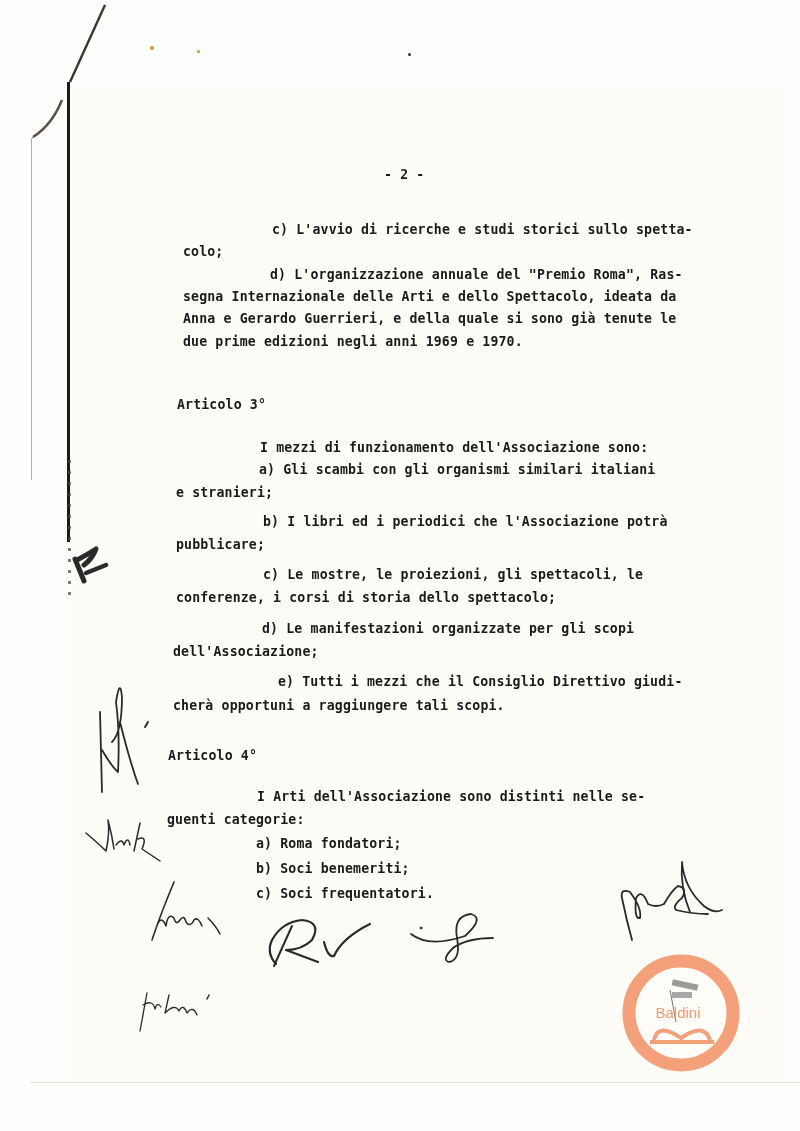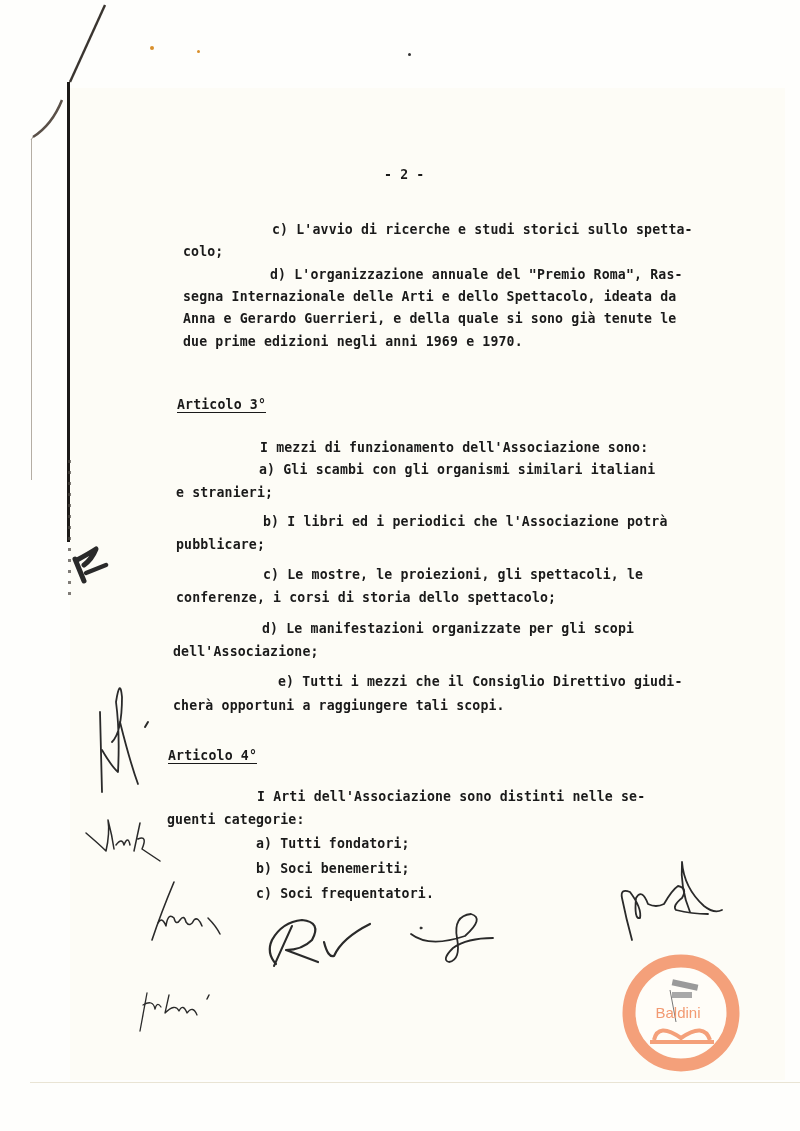--- a/index.html
+++ b/index.html
@@ -65,21 +65,20 @@
     .text {
       position: absolute;
       color: #1a1a1a;
       font-size: 13.2px;
       font-weight: bold;
       white-space: pre;
       letter-spacing: 0.15px;
       line-height: 1;
     }
     .heading {
-      text-decoration: underline;
       text-underline-offset: 3px;
     }
     .sig {
       position: absolute;
       fill: none;
       stroke: #2a2a2a;
       stroke-linecap: round;
       stroke-linejoin: round;
     }
     .logo {
@@ -131,21 +130,21 @@
 <div class="text" style="left:263px;top:568px;text-align:right;">c) Le mostre, le proiezioni, gli spettacoli, le</div>
 <div class="text" style="left:176px;top:591px;">conferenze, i corsi di storia dello spettacolo;</div>
 <div class="text" style="left:262px;top:622px;text-align:center;">d) Le manifestazioni organizzate per gli scopi</div>
 <div class="text" style="left:173px;top:645px;">dell'Associazione;</div>
 <div class="text" style="left:262px;top:675px;margin-left:16px;">e) Tutti i mezzi che il Consiglio Direttivo giudi-</div>
 <div class="text" style="left:173px;top:699px;">cherà opportuni a raggiungere tali scopi.</div>
 
 <div class="text heading" style="left:168px;top:749px;">Articolo 4°</div>
 <div class="text" style="left:257px;top:790px;">I Arti dell'Associazione sono distinti nelle se-</div>
 <div class="text" style="left:167px;top:813px;">guenti categorie:</div>
-<div class="text" style="left:256px;top:837px;">a) Tutti fondatori;</div>
+<div class="text" style="left:256px;top:837px;">a) Roma fondatori;</div>
 <div class="text" style="left:256px;top:862px;">b) Soci benemeriti;</div>
 <div class="text" style="left:256px;top:887px;">c) Soci frequentatori.</div>
 
 <svg class="sig" style="left:70px;top:545px;" width="50" height="50" viewBox="0 0 50 50">
   <path d="M5 14 L14 36" stroke-width="5"></path>
   <path d="M7 15 Q20 8 26 4 Q22 14 14 20" stroke-width="5"></path>
   <path d="M16 28 L36 20" stroke-width="4.5"></path>
 </svg>
 
 <svg class="sig" style="left:90px;top:672px;" width="70" height="130" viewBox="0 0 70 130">

